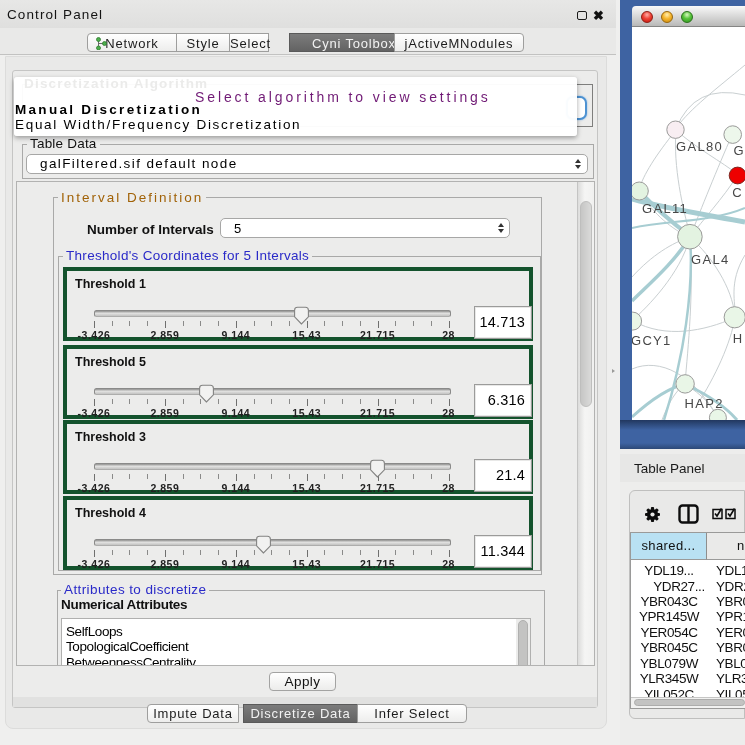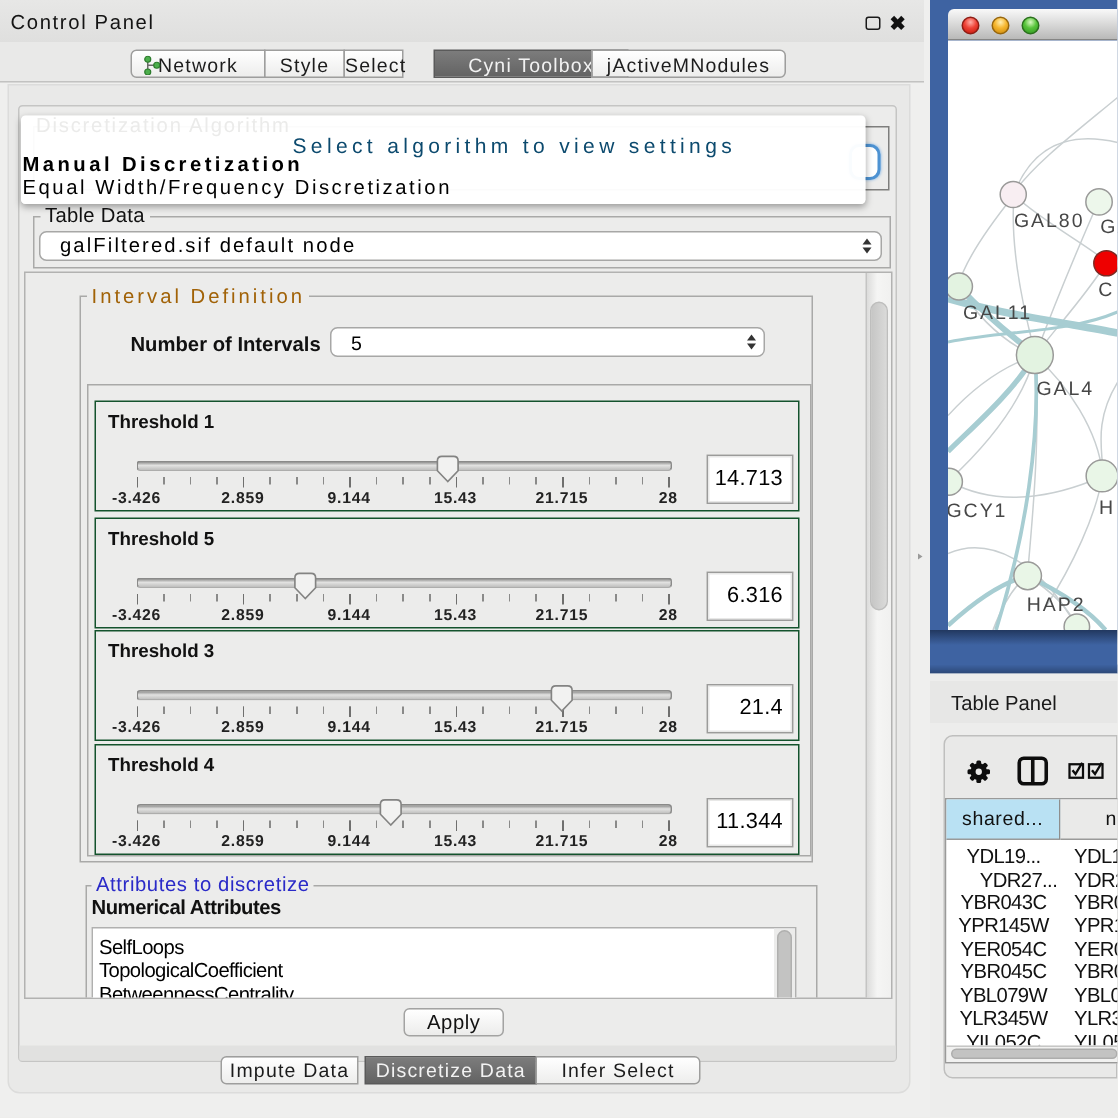--- a/index.html
+++ b/index.html
@@ -10,21 +10,21 @@
   .tab{position:absolute;top:33px;height:19px;line-height:19px;text-align:center;
        font-size:13px;letter-spacing:0.8px;font-weight:500;color:#1c1c1c;
        background:linear-gradient(#ffffff,#ededec);border:1px solid #9e9e9d;box-sizing:border-box;}
   .tabsel{background:linear-gradient(#7c7c7c,#636363);color:#f2f2f2;border-color:#5a5a5a;}
   .btab{position:absolute;top:704px;height:19px;line-height:18px;text-align:center;
        font-size:13px;letter-spacing:0.8px;font-weight:500;color:#1c1c1c;
        background:linear-gradient(#ffffff,#ededec);border:1px solid #9e9e9d;box-sizing:border-box;}
   .btab.tabsel,.tab.tabsel{background:linear-gradient(#7c7c7c,#636363);color:#f2f2f2;border-color:#5a5a5a;}
   .grp{position:absolute;border:1px solid #a9a9a8;box-sizing:border-box;}
   .grplab{position:absolute;background:#ececeb;padding:0 3px;font-size:12.5px;line-height:13px;}
-  .tpanel{position:absolute;left:62px;width:470px;height:74px;border:1px solid #14532d;
+  .tpanel{position:absolute;left:62px;width:470px;height:74px;border:4px solid #14532d;
           box-sizing:border-box;background:#ececeb;}
   .thlab{position:absolute;left:8px;top:6px;font-size:12.5px;font-weight:700;color:#111;}
   .track{position:absolute;left:27px;top:38.5px;width:357px;height:7px;border-radius:2.5px;
          background:linear-gradient(#8f8f8e,#e2e2e1 45%,#c2c2c1);border:1px solid #8a8a89;border-bottom-color:#adadac;box-sizing:border-box;}
   .ticksmin{position:absolute;left:26.5px;top:50px;width:357px;height:5px;
         background:repeating-linear-gradient(90deg,#8a8a89 0,#8a8a89 1px,transparent 1px,transparent 17.73px);}
   .ticksmaj{position:absolute;left:26.5px;top:50px;width:357px;height:7px;
         background:repeating-linear-gradient(90deg,#6f6f6e 0,#6f6f6e 1px,transparent 1px,transparent 70.92px);}
   .tl{position:absolute;top:57.5px;transform:translateX(-50%);font-size:10.5px;letter-spacing:0.5px;font-weight:700;color:#222;}
   .vbox{position:absolute;left:407px;top:35px;width:58px;height:33px;background:#fff;
@@ -72,20 +72,21 @@
 
   <div class="grp" style="left:36px;top:15px;width:489px;height:378px;"></div>
   <div class="grplab" style="left:41px;top:9px;color:#a16207;font-size:13.5px;letter-spacing:2px;">Interval Definition</div>
   <div class="abs" style="left:70px;top:40px;font-size:13.5px;font-weight:700;color:#111;">Number of Intervals</div>
   <div class="abs" style="left:203px;top:36px;width:290px;height:20px;background:#fff;border:1px solid #a7a7a6;border-radius:5px;box-sizing:border-box;"></div>
   <div class="abs" style="left:217px;top:39px;font-size:13px;color:#000;">5</div>
   <div class="abs" style="left:481px;top:41px;width:0;height:0;border-left:3.5px solid transparent;border-right:3.5px solid transparent;border-bottom:4.5px solid #333;"></div>
   <div class="abs" style="left:481px;top:47px;width:0;height:0;border-left:3.5px solid transparent;border-right:3.5px solid transparent;border-top:4.5px solid #333;"></div>
 
   <div class="grp" style="left:41px;top:74px;width:483px;height:315px;"></div>
+  <div class="grplab" style="left:46px;top:67px;font-size:13.5px;letter-spacing:0.3px;color:#2a2ac8;">Threshold's Coordinates for 5 Intervals</div>
 
   <div class="tpanel" style="left:46px;top:85px;">
     <div class="thlab">Threshold 1</div>
     <div class="track"></div>
     <div class="ticksmin"></div>
       <div class="ticksmaj"></div>
     <span class="tl" style="left:27px;">-3.426</span>
       <span class="tl" style="left:97.9px;">2.859</span>
       <span class="tl" style="left:168.8px;">9.144</span>
       <span class="tl" style="left:239.7px;">15.43</span>
@@ -153,22 +154,22 @@
   <div class="abs" style="left:49px;top:457px;font-size:13.5px;letter-spacing:-0.4px;color:#000;">TopologicalCoefficient</div>
   <div class="abs" style="left:49px;top:472.5px;font-size:13.5px;letter-spacing:-0.4px;color:#000;">BetweennessCentrality</div>
   <div class="abs" style="left:499px;top:437px;width:14px;height:54px;background:#ececeb;"></div>
   <div class="abs" style="left:500.5px;top:438px;width:10px;height:52px;background:#c3c3c2;border:1px solid #b0b0af;border-radius:5px;box-sizing:border-box;"></div>
 
   <div class="abs" style="left:560px;top:0;width:18px;height:484px;background:linear-gradient(90deg,#dcdcdb,#f5f5f4 40%,#f0f0ef);border-left:1px solid #c4c4c3;box-sizing:border-box;"></div>
   <div class="abs" style="left:563px;top:19px;width:12px;height:206px;background:linear-gradient(90deg,#c6c6c5,#dadad9);border:1px solid #bebebd;border-radius:6px;box-sizing:border-box;"></div>
 </div>
 
 <div class="abs" style="left:14px;top:77px;width:563px;height:59px;background:rgba(255,255,255,0.97);border-radius:3px;box-shadow:0 2px 5px rgba(0,0,0,0.35);"></div>
-<div class="abs" style="left:24px;top:76px;font-size:13.5px;letter-spacing:1.2px;font-weight:400;color:#ebebea;">Discretization Algorithm</div>
-<div class="abs" style="left:195px;top:89px;font-size:14px;letter-spacing:2.9px;color:#0c4a6e;">Select algorithm to view settings</div>
+<div class="abs" style="left:24px;top:76px;font-size:13.5px;letter-spacing:1.2px;font-weight:700;color:#ebebea;">Discretization Algorithm</div>
+<div class="abs" style="left:195px;top:89px;font-size:14px;letter-spacing:2.9px;color:#701a75;">Select algorithm to view settings</div>
 <div class="abs" style="left:15px;top:101.5px;font-size:13.5px;letter-spacing:2.3px;font-weight:700;color:#000;">Manual Discretization</div>
 <div class="abs" style="left:15px;top:116.5px;font-size:13.5px;letter-spacing:1.7px;color:#000;">Equal Width/Frequency Discretization</div>
 
 <div class="abs" style="left:269px;top:672px;width:67px;height:19px;background:linear-gradient(#ffffff,#ececeb);border:1px solid #a3a3a2;border-radius:4px;box-sizing:border-box;text-align:center;line-height:17px;font-size:13.5px;letter-spacing:0.4px;color:#111;">Apply</div>
 <div class="abs" style="left:13px;top:697px;width:584px;height:10px;background:#e1e1e0;"></div>
 
 <div class="btab" style="left:147px;width:92px;border-radius:4px 0 0 4px;">Impute Data</div>
 <div class="btab tabsel" style="left:243px;width:115px;">Discretize Data</div>
 <div class="btab" style="left:357px;width:110px;border-radius:0 4px 4px 0;">Infer Select</div>
 

